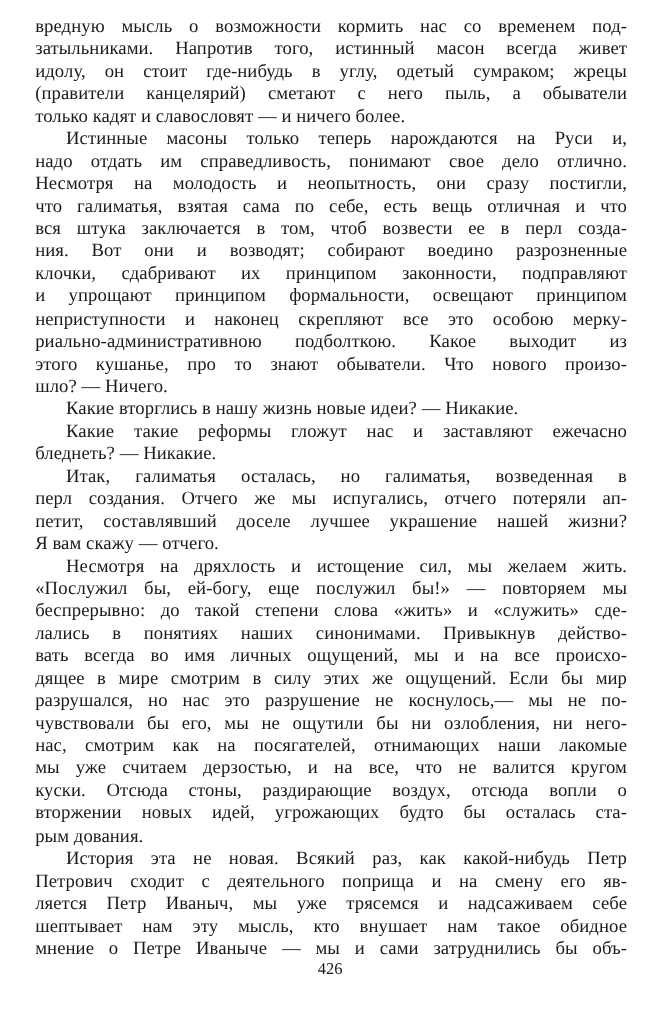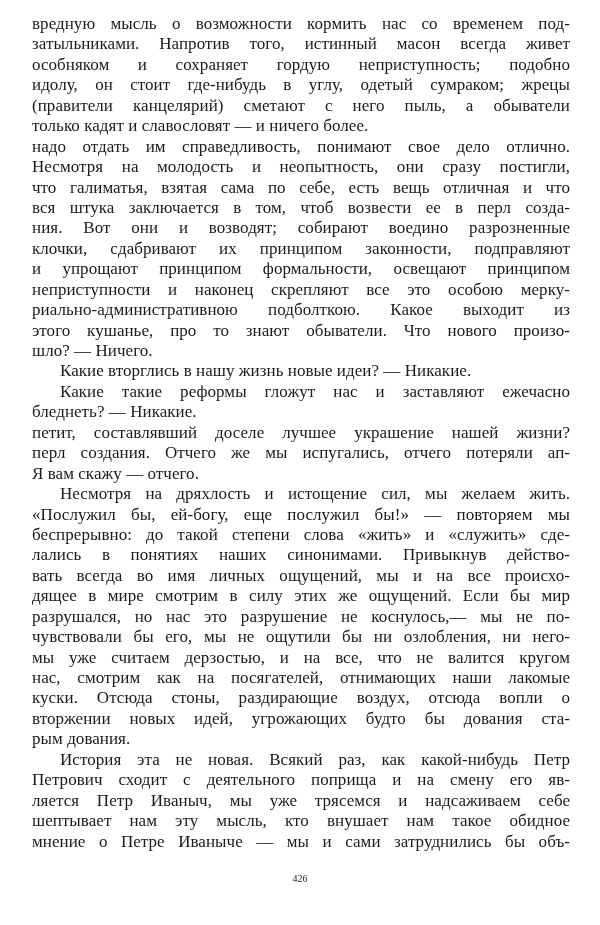--- a/index.html
+++ b/index.html
@@ -36,64 +36,65 @@
     }
     .line.last {
       text-align-last: left;
     }
     .page-number {
       position: absolute;
       left: 0;
       width: 600px;
       top: 873px;
       text-align: center;
-      font-size: 10px;
+      font-size: 15px;
       font-family: "Liberation Serif", "DejaVu Serif", serif;
       color: #1a1a1a;
     }
   </style>
 </head>
 <body>
 
 <div class="page" id="text-block">
     <div class="line">вредную мысль о возможности кормить нас со временем под-</div>
     <div class="line">затыльниками. Напротив того, истинный масон всегда живет</div>
-    <div class="line">особняком и сохраняет гордую неприступность; подобно</div>
     <div class="line">идолу, он стоит где-нибудь в углу, одетый сумраком; жрецы</div>
     <div class="line">(правители канцелярий) сметают с него пыль, а обыватели</div>
     <div class="line last">только кадят и славословят — и ничего более.</div>
+    <div class="line indent">Истинные масоны только теперь нарождаются на Руси и,</div>
     <div class="line">надо отдать им справедливость, понимают свое дело отлично.</div>
     <div class="line">Несмотря на молодость и неопытность, они сразу постигли,</div>
     <div class="line">что галиматья, взятая сама по себе, есть вещь отличная и что</div>
     <div class="line">вся штука заключается в том, чтоб возвести ее в перл созда-</div>
     <div class="line">ния. Вот они и возводят; собирают воедино разрозненные</div>
     <div class="line">клочки, сдабривают их принципом законности, подправляют</div>
     <div class="line">и упрощают принципом формальности, освещают принципом</div>
     <div class="line">неприступности и наконец скрепляют все это особою мерку-</div>
     <div class="line">риально-административною подболткою. Какое выходит из</div>
     <div class="line">этого кушанье, про то знают обыватели. Что нового произо-</div>
     <div class="line last">шло? — Ничего.</div>
     <div class="line indent last">Какие вторглись в нашу жизнь новые идеи? — Никакие.</div>
     <div class="line indent">Какие такие реформы гложут нас и заставляют ежечасно</div>
     <div class="line last">бледнеть? — Никакие.</div>
+    <div class="line indent">Итак, галиматья осталась, но галиматья, возведенная в</div>
+    <div class="line">перл создания. Отчего же мы испугались, отчего потеряли ап-</div>
     <div class="line">петит, составлявший доселе лучшее украшение нашей жизни?</div>
-    <div class="line">перл создания. Отчего же мы испугались, отчего потеряли ап-</div>
     <div class="line last">Я вам скажу — отчего.</div>
     <div class="line indent">Несмотря на дряхлость и истощение сил, мы желаем жить.</div>
     <div class="line">«Послужил бы, ей-богу, еще послужил бы!» — повторяем мы</div>
     <div class="line">беспрерывно: до такой степени слова «жить» и «служить» сде-</div>
     <div class="line">лались в понятиях наших синонимами. Привыкнув действо-</div>
     <div class="line">вать всегда во имя личных ощущений, мы и на все происхо-</div>
     <div class="line">дящее в мире смотрим в силу этих же ощущений. Если бы мир</div>
     <div class="line">разрушался, но нас это разрушение не коснулось,— мы не по-</div>
     <div class="line">чувствовали бы его, мы не ощутили бы ни озлобления, ни него-</div>
+    <div class="line">нас, смотрим как на посягателей, отнимающих наши лакомые</div>
     <div class="line">мы уже считаем дерзостью, и на все, что не валится кругом</div>
-    <div class="line">нас, смотрим как на посягателей, отнимающих наши лакомые</div>
     <div class="line">куски. Отсюда стоны, раздирающие воздух, отсюда вопли о</div>
-    <div class="line">вторжении новых идей, угрожающих будто бы дования ста-</div>
+    <div class="line">вторжении новых идей, угрожающих будто бы осталась ста-</div>
     <div class="line last">рым дования.</div>
     <div class="line indent">История эта не новая. Всякий раз, как какой-нибудь Петр</div>
     <div class="line">Петрович сходит с деятельного поприща и на смену его яв-</div>
     <div class="line">ляется Петр Иваныч, мы уже трясемся и надсаживаем себе</div>
     <div class="line">шептывает нам эту мысль, кто внушает нам такое обидное</div>
     <div class="line">мнение о Петре Иваныче — мы и сами затруднились бы объ-</div>
   </div>
 
 <div class="page-number">426</div>
 

